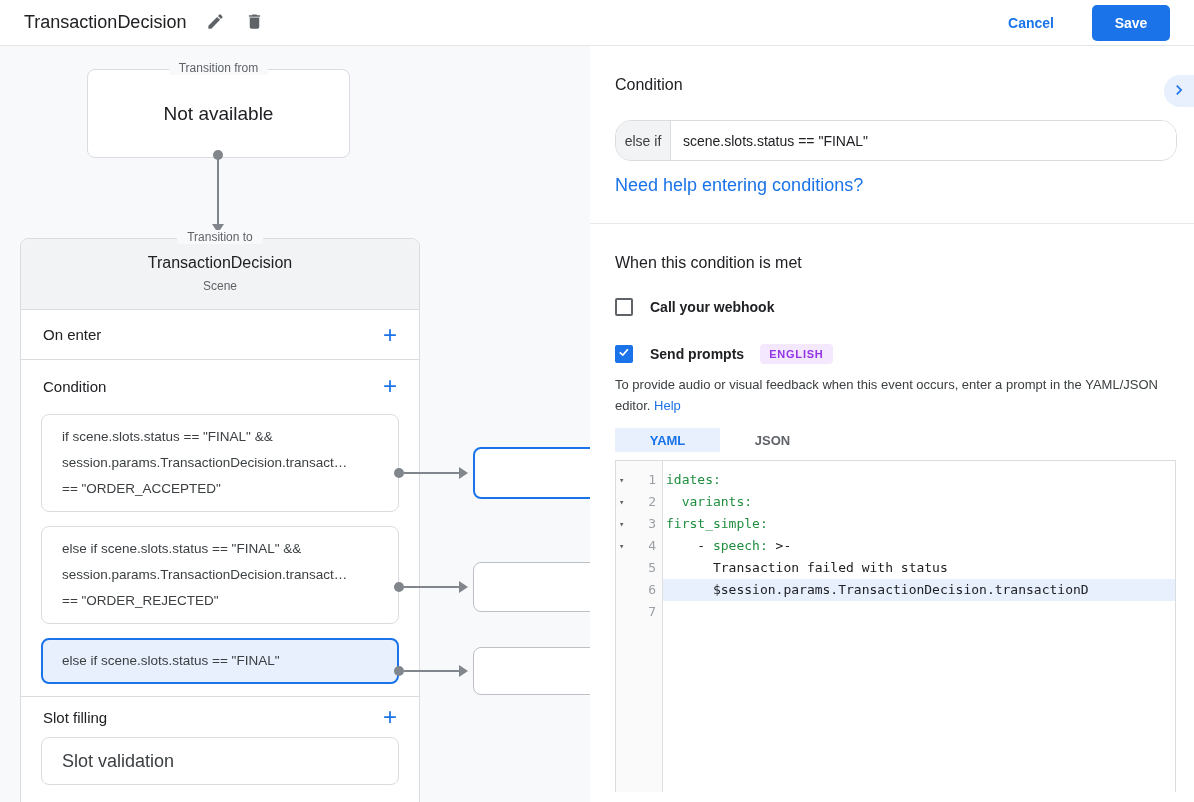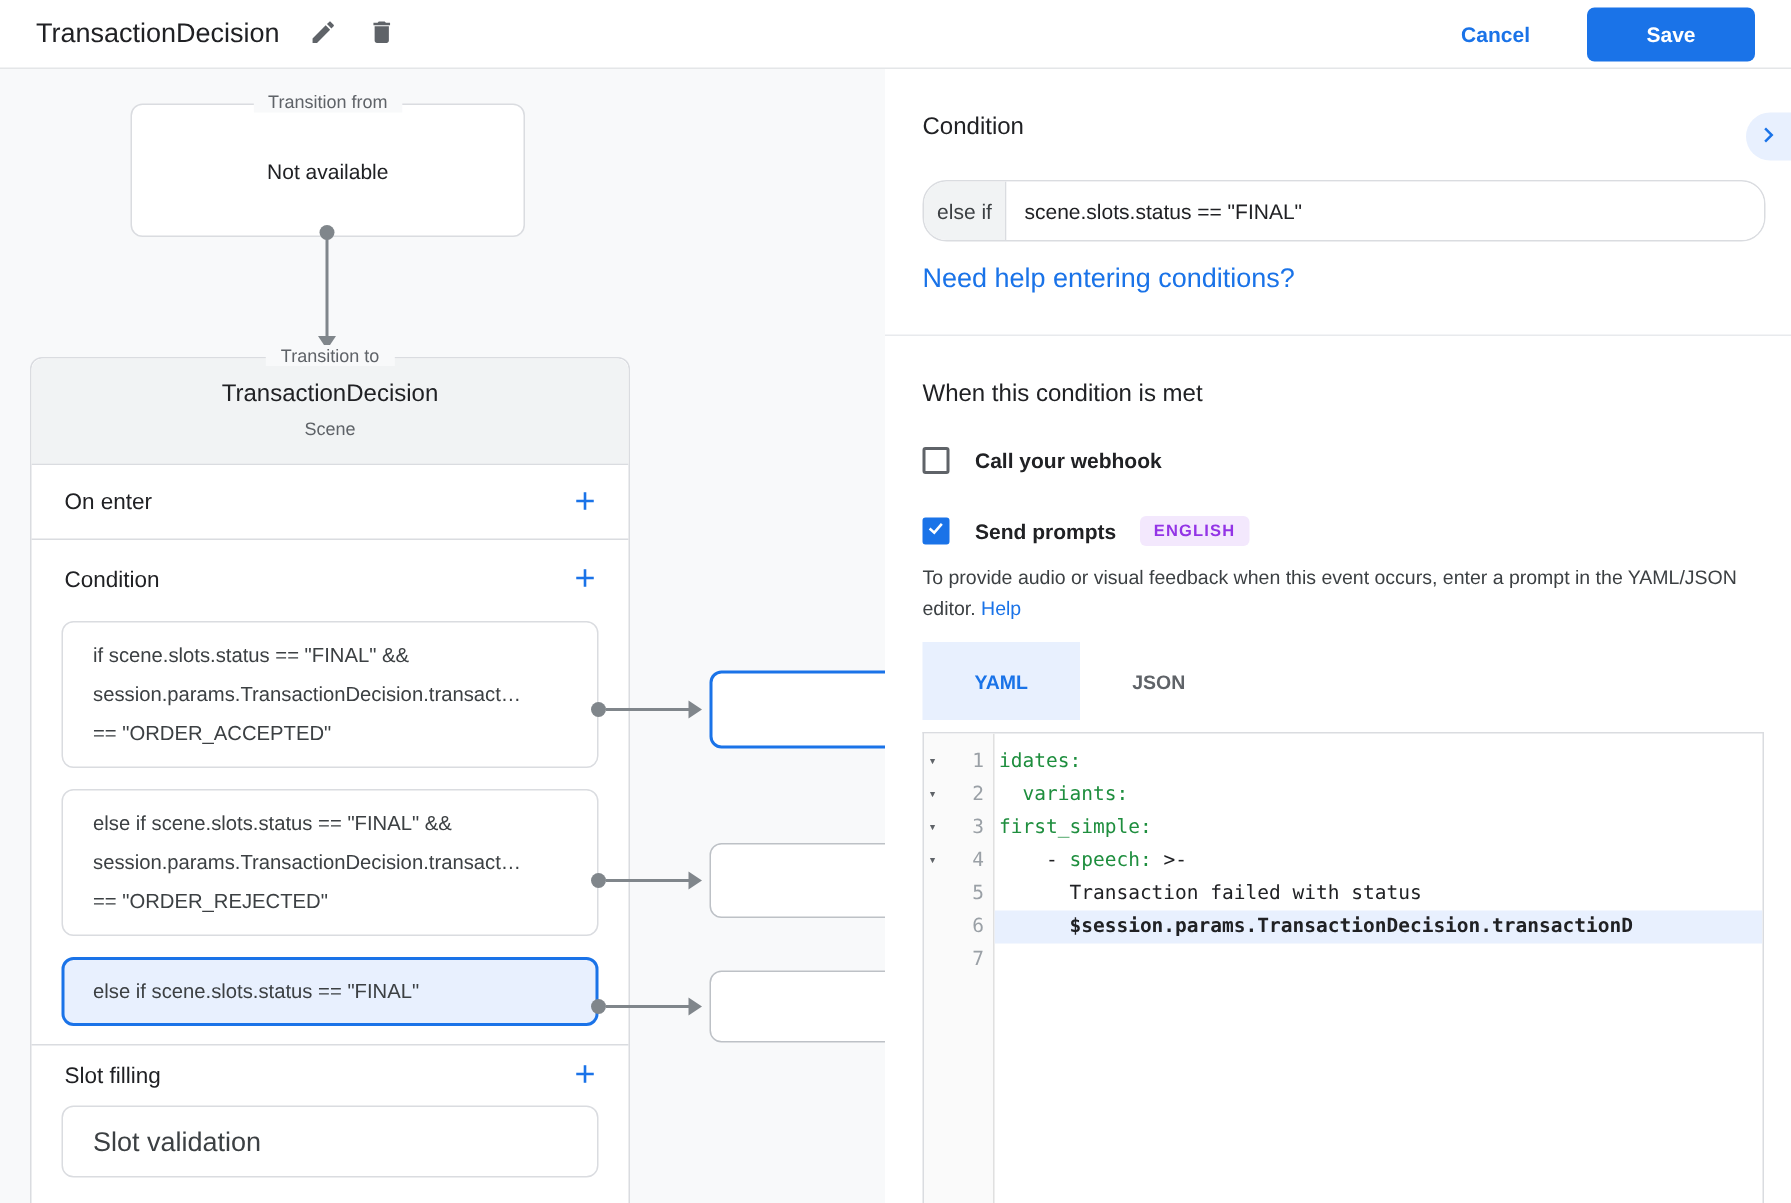--- a/index.html
+++ b/index.html
@@ -13,29 +13,29 @@
 
   
   .topbar{position:absolute;left:0;top:0;width:1194px;height:46px;background:#fff;
     border-bottom:1px solid #e4e6e8;display:flex;align-items:center;padding:0 24px;z-index:30;}
   .topbar-title{font-size:18px;color:var(--text);}
   .icon-btn{border:none;background:none;cursor:pointer;margin-left:20px;display:flex;align-items:center;}
   .icon-btn svg{fill:#5f6368;}
   .topbar-spacer{flex:1;}
   .cancel-btn{border:none;background:none;color:var(--accent);font-size:14px;font-weight:700;cursor:pointer;margin-right:38px;}
   .save-btn{background:var(--accent);color:#fff;border:none;border-radius:5px;font-size:14px;font-weight:700;
-    width:112px;height:36px;cursor:pointer;}
+    width:78px;height:36px;cursor:pointer;}
 
   
   .canvas{position:absolute;left:0;top:46px;width:590px;height:756px;background:var(--canvas-bg);overflow:hidden;}
   .legend{position:absolute;top:-9px;left:50%;transform:translateX(-50%);background:var(--canvas-bg);
     padding:0 10px;font-size:12px;color:var(--text2);white-space:nowrap;}
   .tf-box{position:absolute;left:87px;top:23px;width:263px;height:89px;background:#fff;
     border:1px solid var(--border);border-radius:8px;display:flex;align-items:center;justify-content:center;}
-  .tf-value{font-size:14px;color:var(--text);}
+  .tf-value{font-size:19px;color:var(--text);}
   .dot{position:absolute;width:10px;height:10px;border-radius:50%;background:var(--arrow);}
   .vline{position:absolute;width:2px;background:var(--arrow);}
   .hline{position:absolute;height:2px;background:var(--arrow);}
   .head-down{position:absolute;width:0;height:0;border-left:6px solid transparent;border-right:6px solid transparent;border-top:9px solid var(--arrow);}
   .head-right{position:absolute;width:0;height:0;border-top:6px solid transparent;border-bottom:6px solid transparent;border-left:9px solid var(--arrow);}
 
   .tt-container{position:absolute;left:20px;top:192px;width:400px;height:580px;background:#fff;
     border:1px solid var(--border);border-radius:8px 8px 0 0;}
   .tt-header{background:#f1f3f4;border-bottom:1px solid var(--border);border-radius:8px 8px 0 0;
     padding:15px 10px 16px;text-align:center;}
@@ -78,33 +78,33 @@
   .check-row + .check-row{margin-top:28px;}
   .cbox{width:18px;height:18px;border-radius:2px;flex:none;display:flex;align-items:center;justify-content:center;cursor:pointer;}
   .cbox.off{border:2px solid var(--text2);background:#fff;}
   .cbox.on{background:var(--accent);border:2px solid var(--accent);}
   .check-label{margin-left:17px;font-size:14px;font-weight:700;color:var(--text);text-align:center;}
   .badge{margin-left:16px;background:var(--badge-bg);color:var(--badge-text);font-size:11px;font-weight:700;
     letter-spacing:.8px;padding:4px 9px;border-radius:4px;}
   .helper{margin-top:10px;font-size:13px;line-height:21px;color:var(--text3);max-width:552px;}
   .helper a{color:var(--accent);text-decoration:none;}
   .tabs{margin-top:12px;display:flex;}
-  .tab{width:105px;height:52px;border:none;background:none;font-size:13px;font-weight:700;
+  .tab{width:105px;height:24px;border:none;background:none;font-size:13px;font-weight:700;
     color:var(--text2);cursor:pointer;font-family:"Liberation Sans",sans-serif;}
   .tab.active{background:var(--selected-bg);color:var(--accent);}
   .editor{margin-top:8px;width:561px;height:332px;border:1px solid var(--border);border-bottom:none;
     display:flex;overflow:hidden;background:#fff;}
   .gutter{width:47px;background:#fafafa;border-right:1px solid #e0e0e0;padding-top:8px;flex:none;}
   .g-row{height:22px;position:relative;font-family:"DejaVu Sans Mono",monospace;font-size:13px;
     color:#9aa0a6;text-align:right;padding-right:6px;line-height:22px;}
   .fold{position:absolute;left:3px;top:0;font-size:9px;color:var(--text2);cursor:pointer;line-height:22px;}
   .code{flex:1;padding-top:8px;overflow:hidden;}
   .c-row{height:22px;line-height:22px;font-family:"DejaVu Sans Mono",monospace;font-size:13px;
     white-space:pre;padding-left:3px;}
-  .c-row.hl{background:var(--selected-bg);font-weight:bold;}
+  .c-row.hl{background:var(--selected-bg);}
   .tok-green{color:var(--green);}
   .tok-dark{color:var(--text);}
 </style>
 </head>
 <body>
 
 <div class="topbar">
   <span class="topbar-title">TransactionDecision</span>
   <button class="icon-btn">
     <span>

